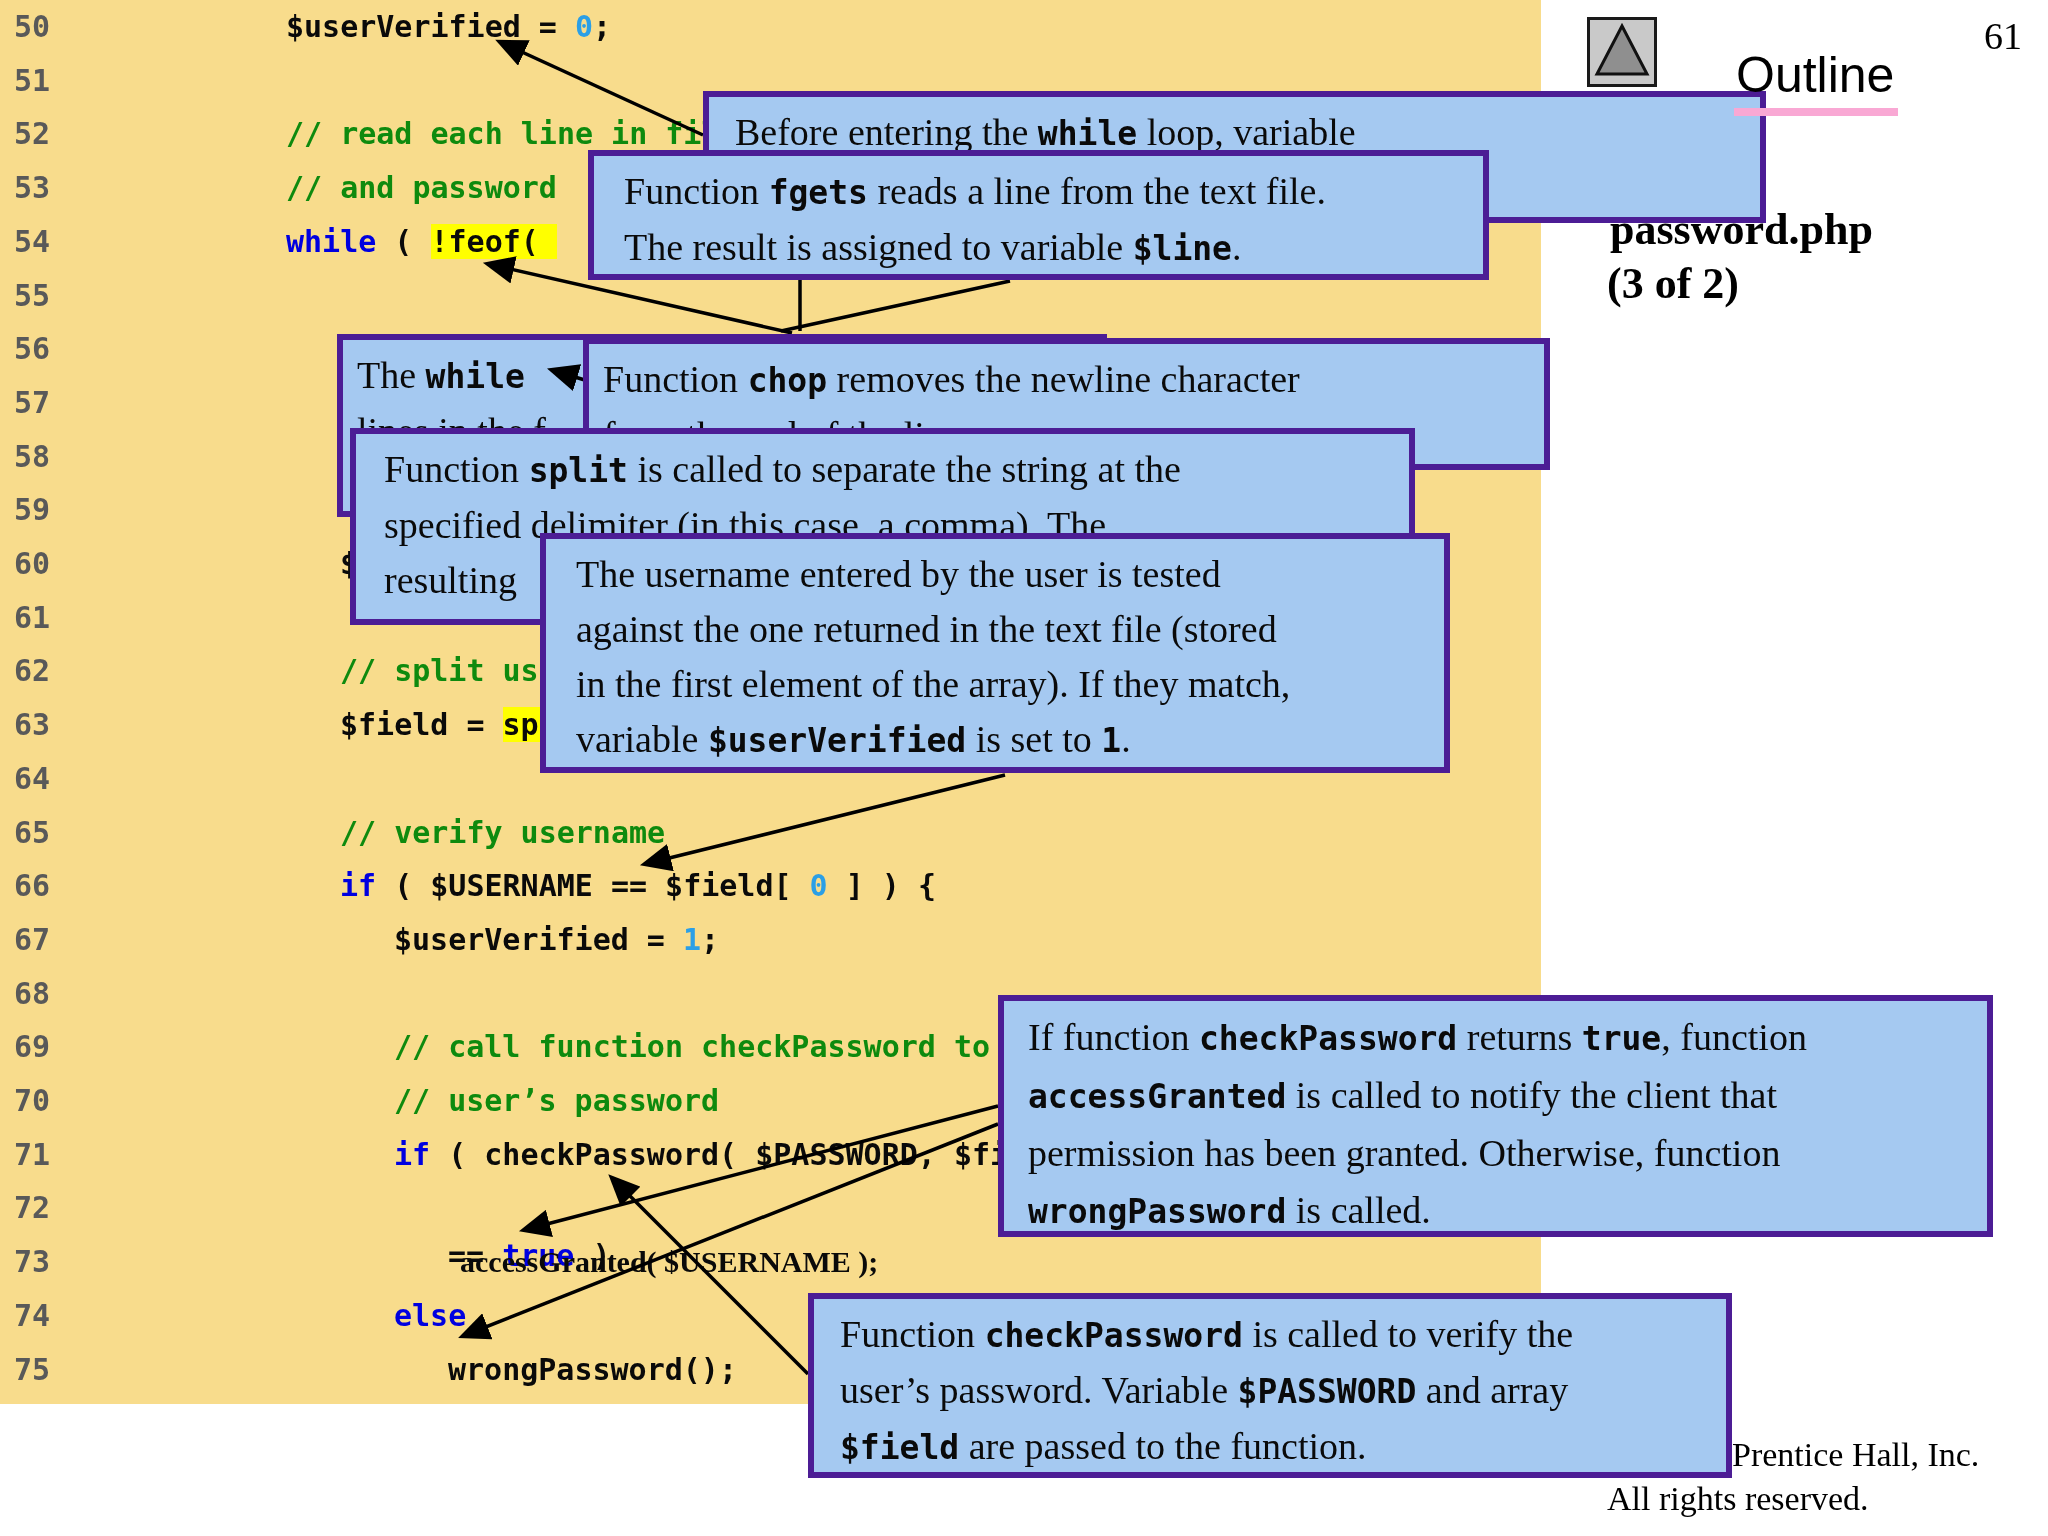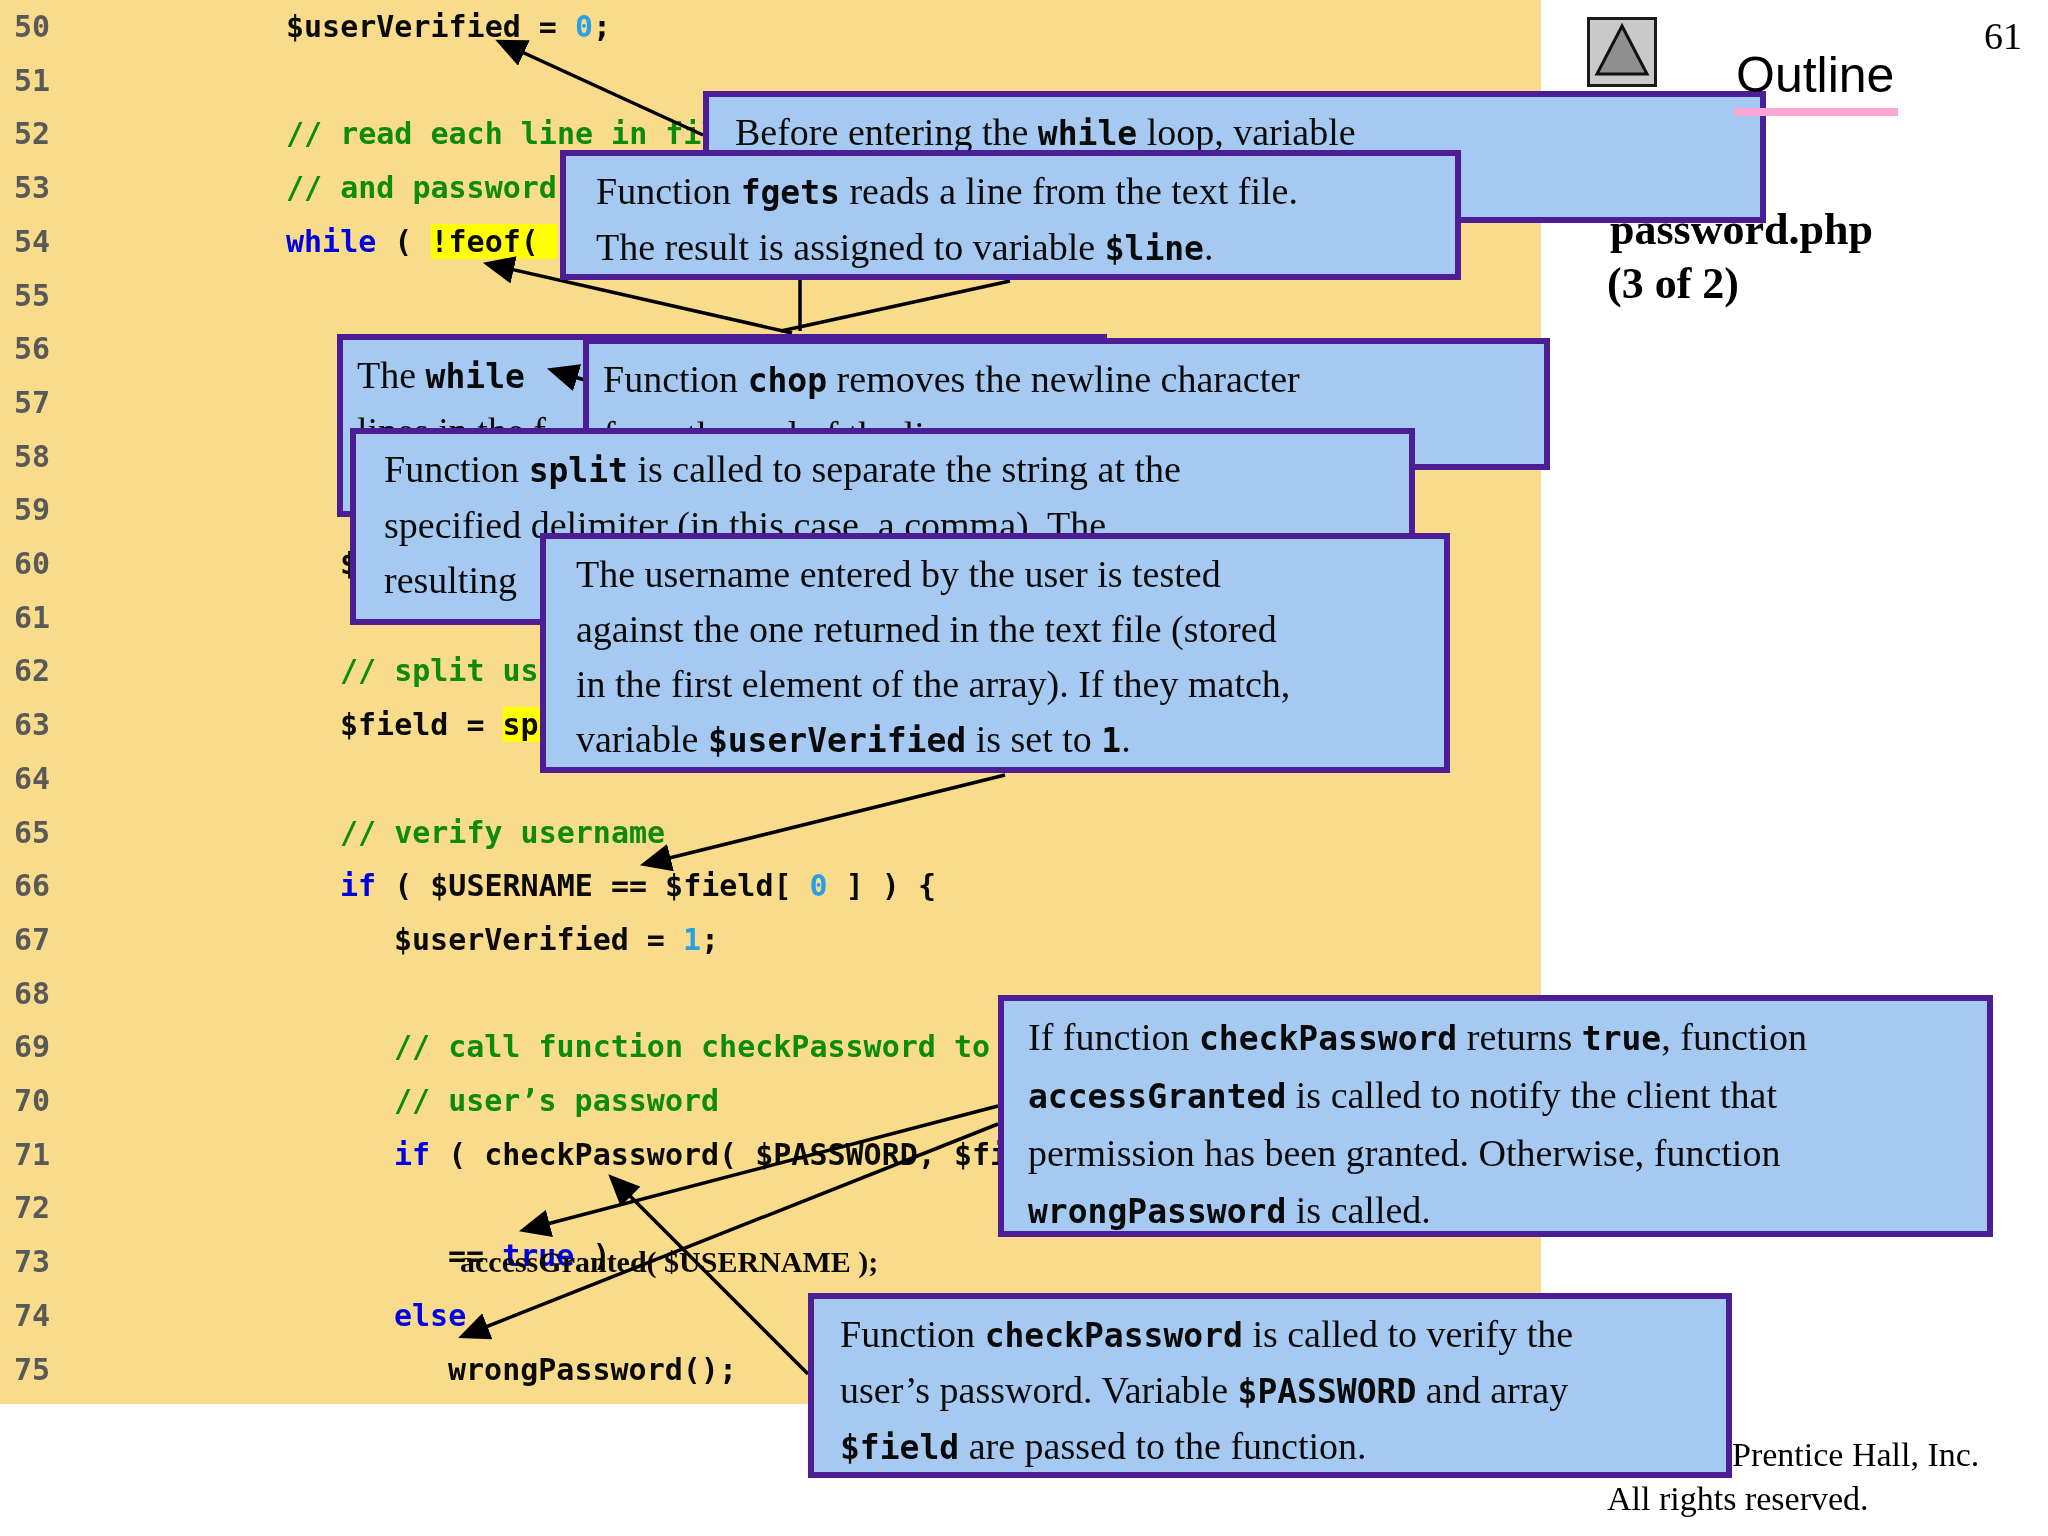--- a/index.html
+++ b/index.html
@@ -89,21 +89,21 @@
         <path d="M0,0 L9,4 L0,8 z" fill="#000"></path>
       </marker>
     </defs>
   <line x1="588" y1="381" x2="552" y2="370" stroke="#000000" stroke-width="3.5" marker-end="url(#ah2)"></line>
     </svg>
 
   <div id="callout-layer">
       <div class="callout" style="left: 703px; top: 91px; width: 1063px; height: 132px; z-index: 22; padding-left: 26px;">
         <div class="cl-line"><span>Before entering the </span><span class="cl-mono">while</span><span> loop, variable</span></div>
       </div>
-      <div class="callout" style="left: 560px; top: 150px; width: 901px; height: 130px; z-index: 24; padding-left: 30px;">
+      <div class="callout" style="left: 588px; top: 150px; width: 901px; height: 130px; z-index: 24; padding-left: 30px;">
         <div class="cl-line"><span>Function </span><span class="cl-mono">fgets</span><span> reads a line from the text file.</span></div>
         <div class="cl-line"><span>The result is assigned to variable </span><span class="cl-mono">$line</span><span>.</span></div>
       </div>
       <div class="callout" style="left: 337px; top: 334px; width: 770px; height: 183px; z-index: 30; padding-left: 14px;">
         <div class="cl-line"><span>The </span><span class="cl-mono">while</span></div>
         <div class="cl-line"><span>lines in the f</span></div>
       </div>
       <div class="callout" style="left: 583px; top: 338px; width: 967px; height: 132px; z-index: 34; padding-left: 14px;">
         <div class="cl-line"><span>Function </span><span class="cl-mono">chop</span><span> removes the newline character</span></div>
         <div class="cl-line"><span>from the end of the line.</span></div>

